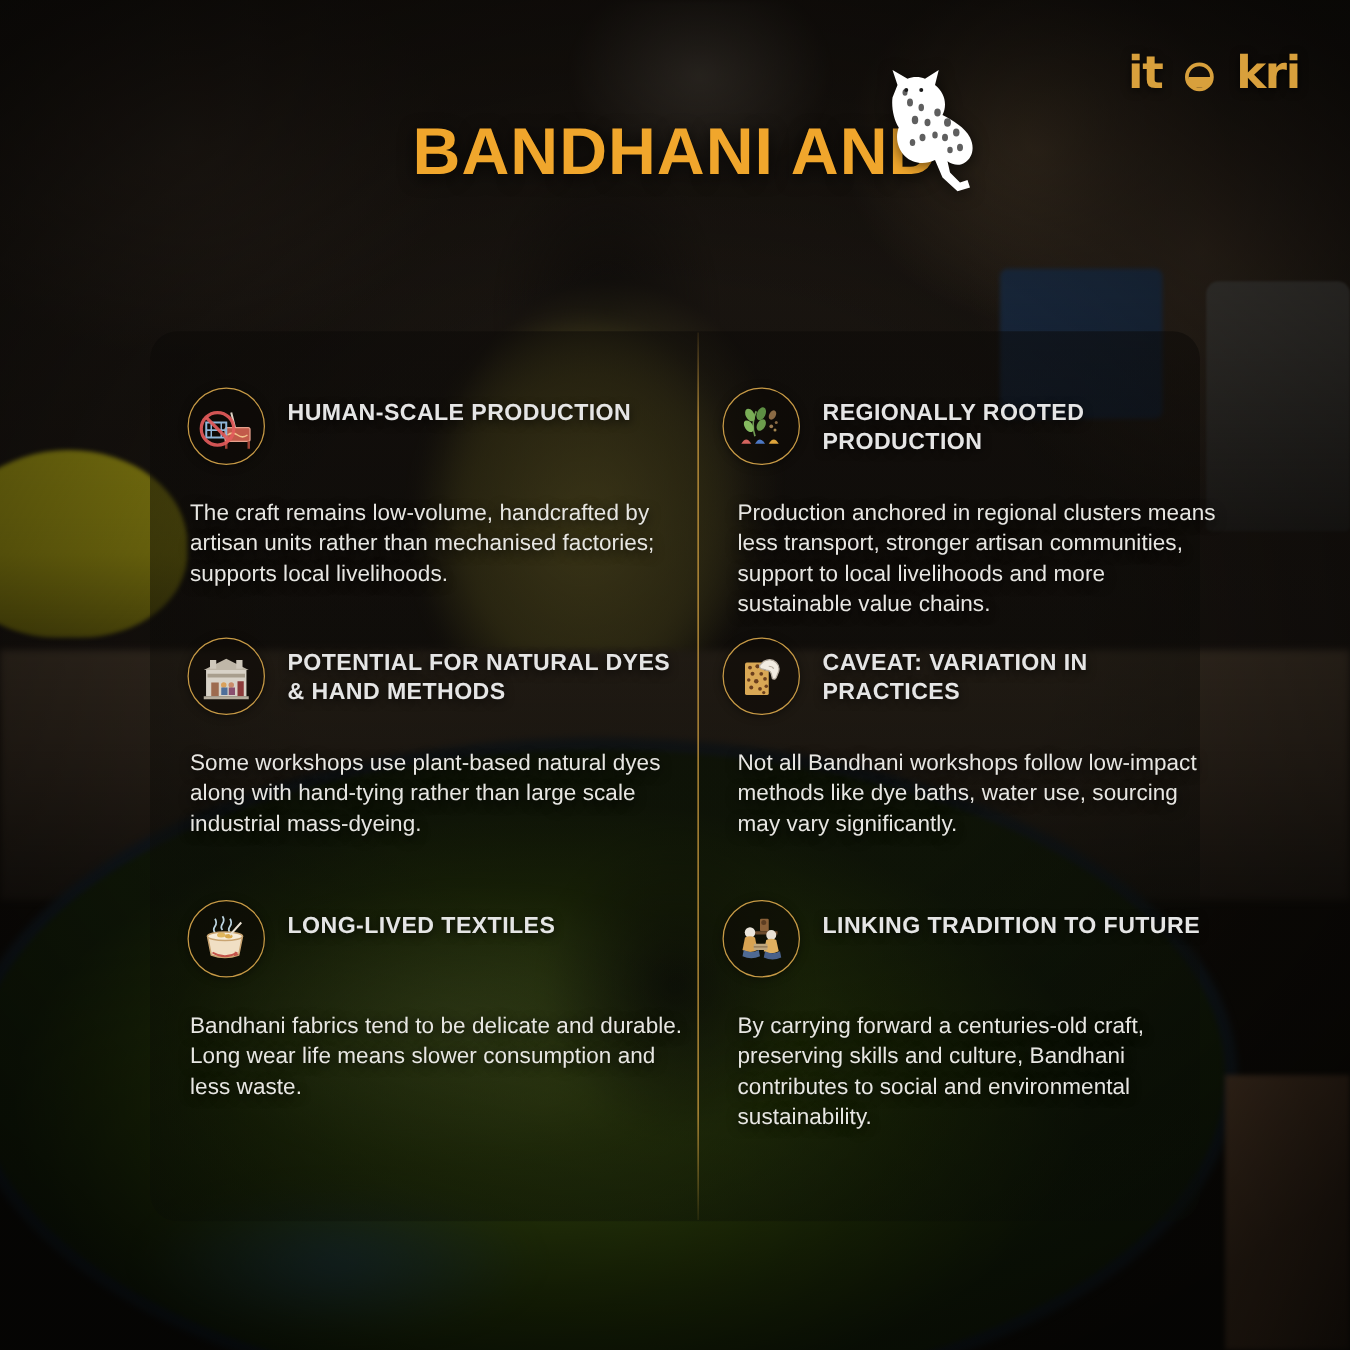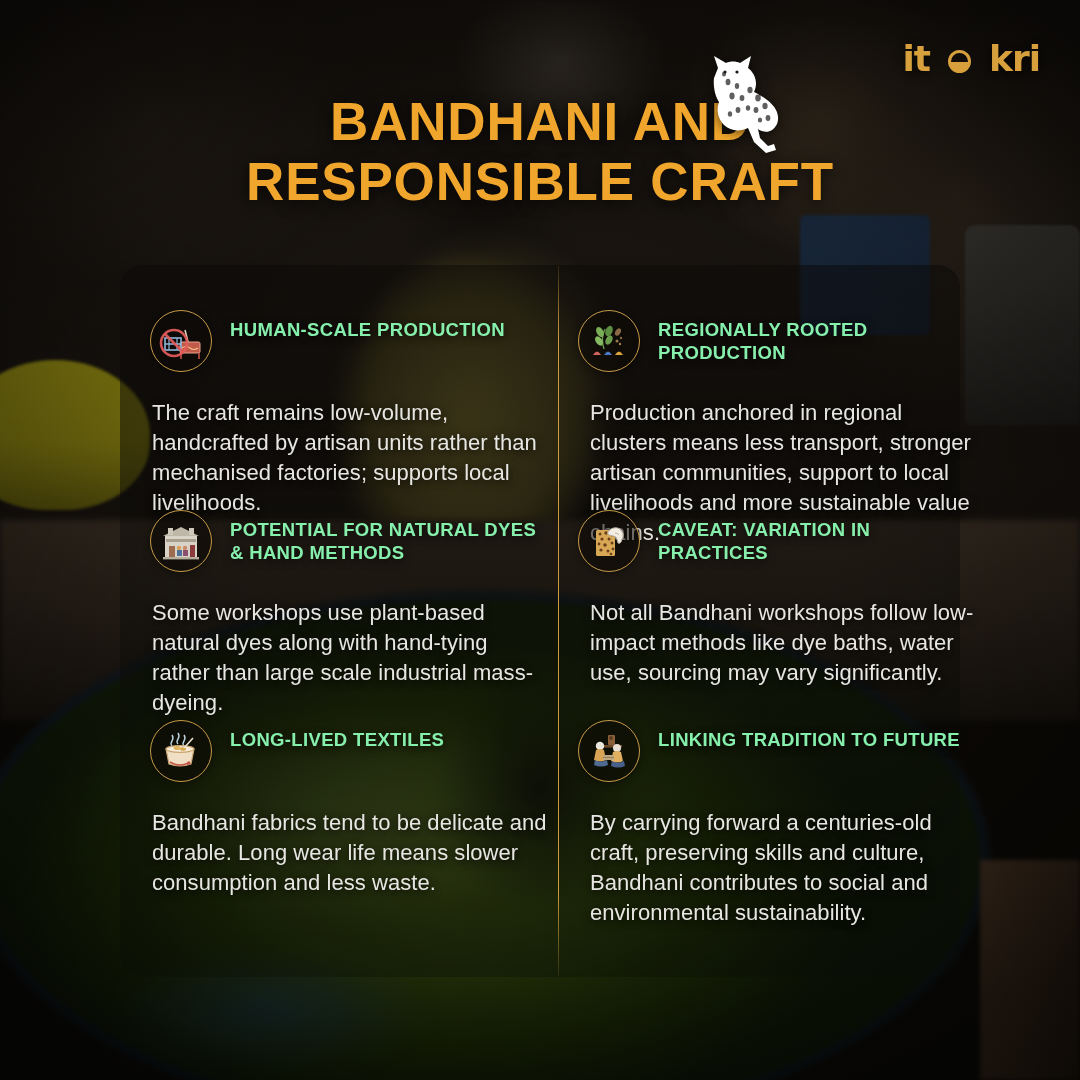--- a/index.html
+++ b/index.html
@@ -199,33 +199,33 @@
     border-radius:50%;
     border:1.4px solid #C79A46;
     background:rgba(12,9,6,.55);
     display:flex; align-items:center; justify-content:center;
     overflow:hidden;
     box-shadow:0 1px 8px rgba(0,0,0,.45);
   }
   .icon-circle svg { display:block; }
 
   .card-title {
-    color:#86efac;
+    color:#e5e5e5;
     font-size:18.5px;
     font-weight:bold;
     line-height:1.22;
     letter-spacing:.35px;
     padding-top:9px;
     text-shadow:0 2px 8px rgba(0,0,0,.75);
   }
 
   .card-body {
     margin-top:26px;
     color:#E7E6E2;
-    font-size:22px;
+    font-size:18px;
     line-height:1.36;
     letter-spacing:.05px;
     text-shadow:0 2px 9px rgba(0,0,0,.85);
   }
 
   
   .col-r .card-body { margin-left:12px; }
   .col-l .card-body { margin-left:2px; }
 </style>
 </head>
@@ -248,21 +248,20 @@
     <div class="ph-fabric"></div>
     <div class="ph-plank"></div>
     <div class="ph-scrim"></div>
     <div class="ph-vignette"></div>
   </div>
 
   <div class="header">
 
     <div class="title">
       <span class="line">BANDHANI AND</span>
-      <span class="line">RESPONSIBLE CRAFT</span>
     </div>
 
     <svg class="mascot" viewBox="0 0 112 108">
       <g fill="#ffffff">
         <path d="M30 16 L26 4 L38 11 C42 9 48 9 52 11 L63 4 L60 16
                  C68 22 70 32 66 40 C74 44 84 50 88 58
                  C92 66 90 74 84 78 C80 81 74 80 70 77
                  L72 86 L80 94 L86 92 L88 98 L78 101 L66 90 L60 76
                  C52 80 42 79 36 73 C30 67 28 58 31 50
                  C27 44 25 34 26 26 Z"></path>

